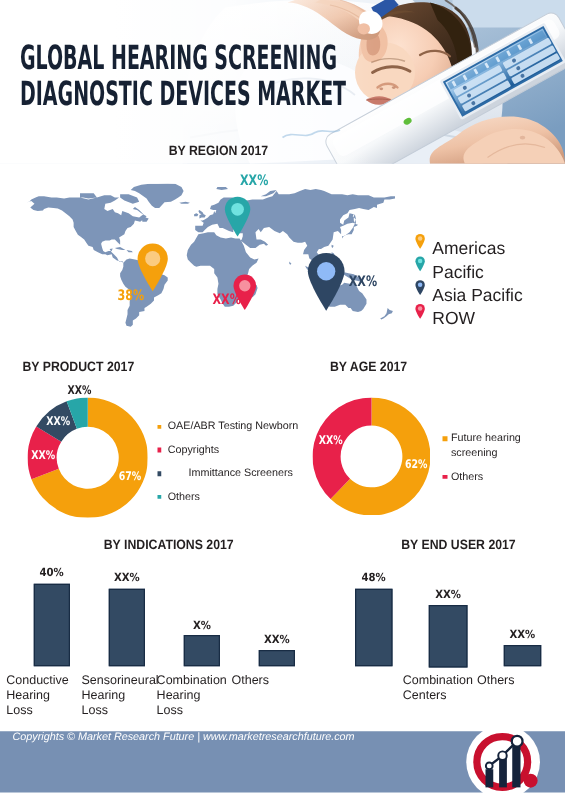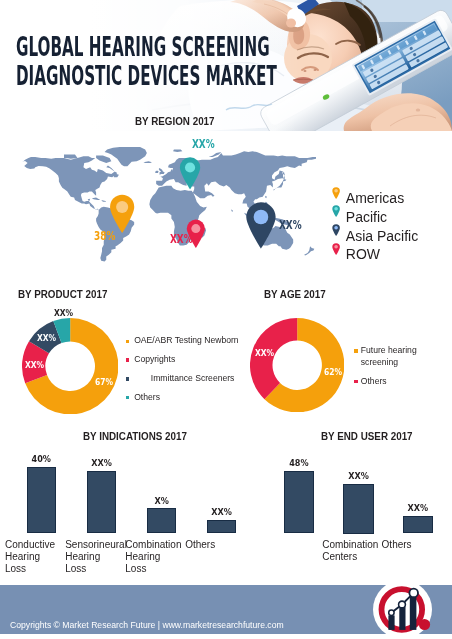--- a/index.html
+++ b/index.html
@@ -44,22 +44,22 @@
   .dlegend-tx{position:absolute;font-size:8.6px;color:#231f20;white-space:nowrap;}
 
   
   .bar{position:absolute;background:#334A63;border:0.6px solid #182c44;box-sizing:border-box;}
   .bar-val{position:absolute;font-family:"DejaVu Sans Condensed","DejaVu Sans",sans-serif;
      font-weight:bold;font-size:9px;color:#231f20;text-align:center;}
   .bar-cat{position:absolute;font-size:10px;color:#231f20;text-align:left;line-height:12px;}
 
   
   #footer{left:0;top:585px;width:452px;height:48.5px;background:#7790B3;}
-  #footer-text{position:absolute;left:10px;top:620px;font-size:8.65px;color:#ffffff;
-      letter-spacing:0px;}
+  #footer-text{position:absolute;left:10px;top:584px;font-size:8.65px;color:#ffffff;
+      letter-spacing:0px;font-style:italic;}
   #logo{position:absolute;left:372px;top:580px;}
 </style>
 </head>
 <body>
 
 <div class="root">
 
 <div class="abs" id="hero">
   <svg id="hero-photo" width="452" height="131" viewBox="0 0 452 131">
     <defs>

